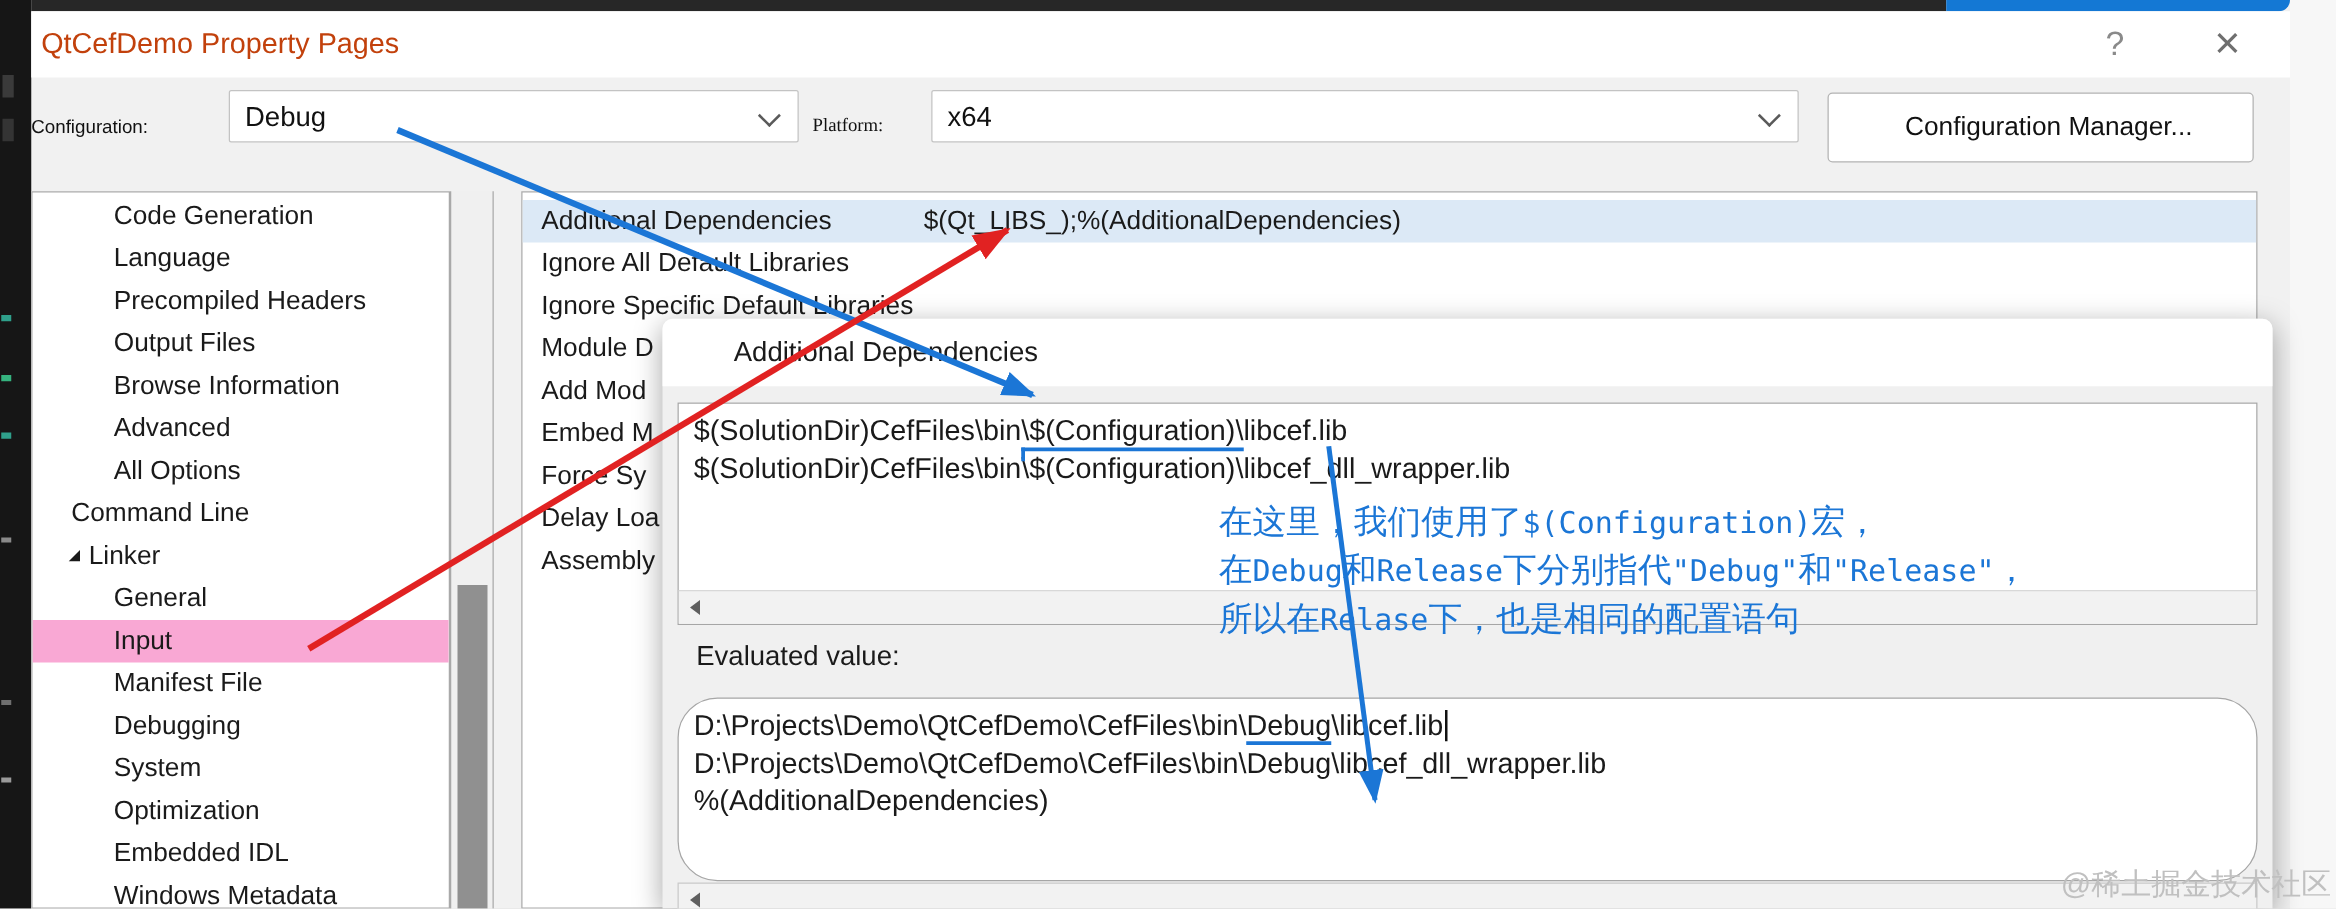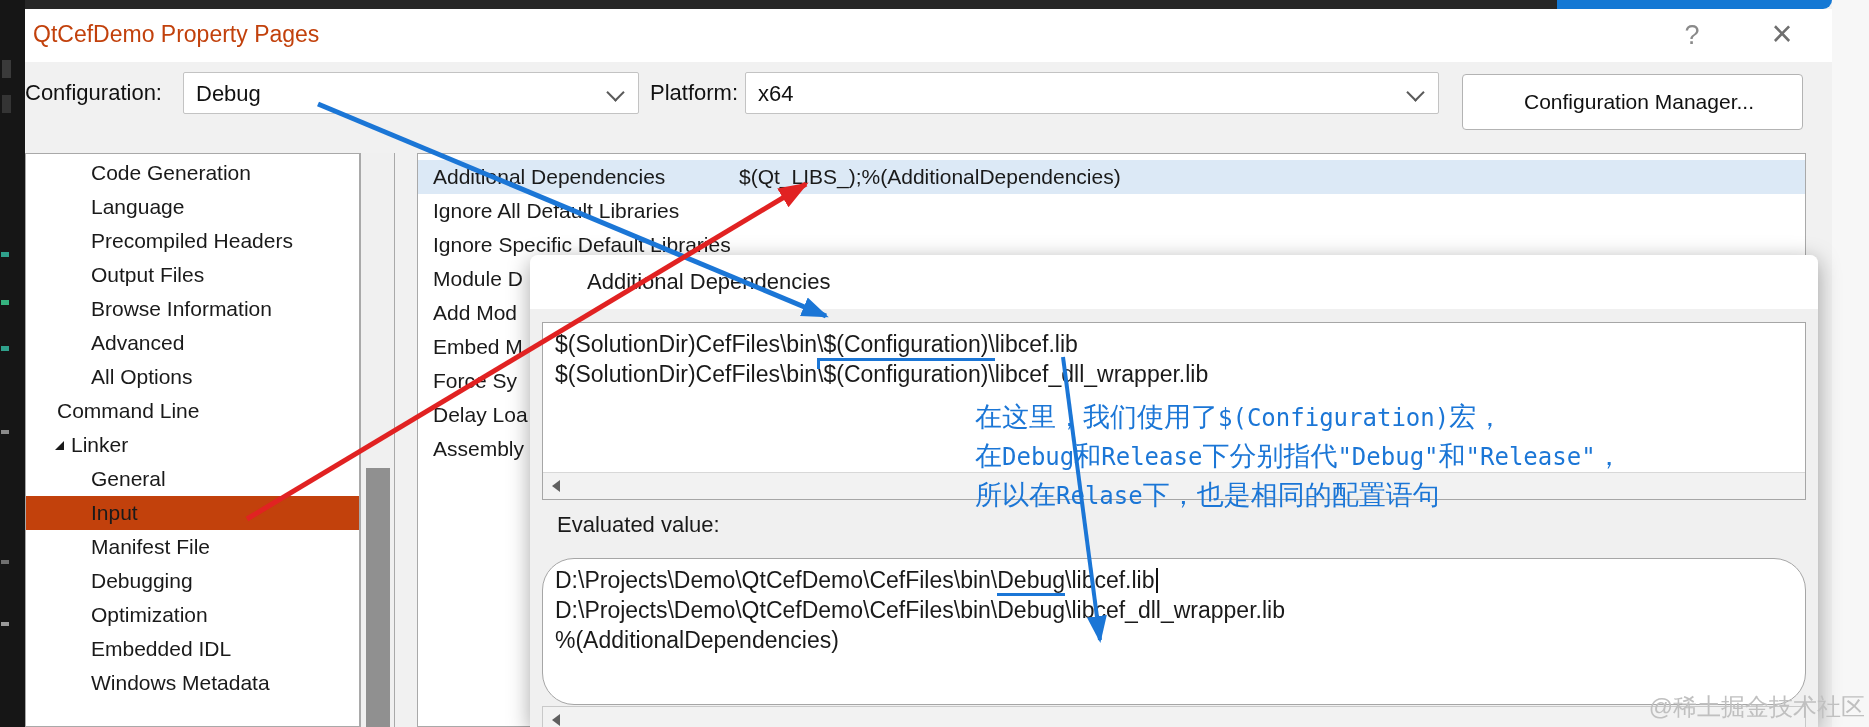--- a/index.html
+++ b/index.html
@@ -12,30 +12,30 @@
   .deco{position:absolute;}
   .strip-top{left:25px;top:0;width:1532px;height:9px;background:#272727;}
   .strip-top-blue{left:1557px;top:0;width:275px;height:9px;background:#1478d4;border-radius:0 0 12px 0;}
   .right-strip{left:1832px;top:0;width:37px;height:727px;background:#f7f7f7;}
   .titlebar{left:25px;top:9px;width:1807px;height:53px;background:#ffffff;}
   .win-title{left:8px;top:12px;font-size:23px;color:#c2410c;}
   .btn-help{left:1645px;top:4px;width:44px;height:44px;text-align:center;line-height:44px;font-size:27px;color:#8a8a8a;cursor:default;}
   .btn-close{left:1732px;top:0px;width:50px;height:50px;text-align:center;line-height:50px;font-size:36px;font-weight:300;color:#6f6f6f;cursor:default;}
 
   
-  .lbl{font-size:22px;color:#111;}
+  .lbl{font-size:15px;color:#111;margin-top:13px;}
   .dd{background:#fff;border:1px solid #c3c3c3;border-radius:2px;height:40px;}
   .dd-text{position:absolute;left:12px;top:8px;font-size:22px;color:#111;}
   .chev{position:absolute;width:11px;height:11px;border-right:2px solid #5a5a5a;border-bottom:2px solid #5a5a5a;transform:rotate(45deg);}
   .btn{background:#fff;border:1px solid #b3b3b3;border-radius:4px;text-align:center;font-size:21px;color:#111;}
 
   
   .sidebox{left:25px;top:153px;width:335px;height:574px;background:#fff;border:1px solid #a9a9a9;box-sizing:border-box;overflow:hidden;}
   .side-row{position:relative;height:34px;line-height:34px;font-size:21px;white-space:nowrap;}
-  .side-row.sel{background:#c2410c;}
+  .side-row.sel{background:#f9a8d4;}
   .expander{display:inline-block;width:0;height:0;border-left:9px solid transparent;border-bottom:9px solid #1a1a1a;margin-right:7px;position:relative;top:-2px;}
   .scrollpanel{left:360px;top:153px;width:35px;height:574px;background:#f0f0f0;border-left:1px solid #a9a9a9;border-right:1px solid #a9a9a9;box-sizing:border-box;}
   .thumb{position:absolute;left:5px;top:315px;width:24px;height:259px;background:#909090;}
 
   
   .gridbox{left:417px;top:153px;width:1389px;height:574px;background:#fff;border:1px solid #a9a9a9;box-sizing:border-box;overflow:hidden;}
   .grid-rows{position:absolute;left:0;top:6px;width:100%;}
   .grid-row{position:relative;height:34px;line-height:34px;font-size:21px;white-space:nowrap;}
   .grid-row.sel{background:#dce9f6;}
   .glabel{position:absolute;left:15px;}
@@ -90,21 +90,21 @@
     <div class="abs win-title">QtCefDemo Property Pages</div>
     <div class="abs btn-help">?</div>
     <div class="abs btn-close">×</div>
   </div>
 
   <div class="abs lbl" style="left:25px;top:80px;">Configuration:</div>
   <div class="abs dd" style="left:183px;top:72px;width:454px;">
     <span class="dd-text">Debug</span>
     <span class="chev" style="right:16px;top:13px;"></span>
   </div>
-  <div class="abs lbl" style="left:650px;top:80px;">Platform:</div>
+  <div class="abs lbl" style="left:650px;top:80px;font-family:Liberation Serif, serif;">Platform:</div>
   <div class="abs dd" style="left:745px;top:72px;width:692px;">
     <span class="dd-text">x64</span>
     <span class="chev" style="right:16px;top:13px;"></span>
   </div>
   <div class="abs btn" style="left:1462px;top:74px;width:326px;height:54px;line-height:54px;padding-left:13px;">Configuration Manager...</div>
 
   <div class="abs sidebox">
     <div id="side-rows" style="position:absolute;left:0;top:2px;width:100%;">
         <div class="side-row" style="padding-left: 65px;"><span>Code Generation</span></div>
         <div class="side-row" style="padding-left: 65px;"><span>Language</span></div>
@@ -112,20 +112,21 @@
         <div class="side-row" style="padding-left: 65px;"><span>Output Files</span></div>
         <div class="side-row" style="padding-left: 65px;"><span>Browse Information</span></div>
         <div class="side-row" style="padding-left: 65px;"><span>Advanced</span></div>
         <div class="side-row" style="padding-left: 65px;"><span>All Options</span></div>
         <div class="side-row" style="padding-left: 31px;"><span>Command Line</span></div>
         <div class="side-row" style="padding-left: 29px;"><span class="expander"></span><span>Linker</span></div>
         <div class="side-row" style="padding-left: 65px;"><span>General</span></div>
         <div class="side-row sel" style="padding-left: 65px;"><span>Input</span></div>
         <div class="side-row" style="padding-left: 65px;"><span>Manifest File</span></div>
         <div class="side-row" style="padding-left: 65px;"><span>Debugging</span></div>
+        <div class="side-row" style="padding-left: 65px;"><span>System</span></div>
         <div class="side-row" style="padding-left: 65px;"><span>Optimization</span></div>
         <div class="side-row" style="padding-left: 65px;"><span>Embedded IDL</span></div>
         <div class="side-row" style="padding-left: 65px;"><span>Windows Metadata</span></div>
       </div>
   </div>
   <div class="abs scrollpanel">
     <div class="thumb"></div>
   </div>
 
   <div class="abs gridbox">

